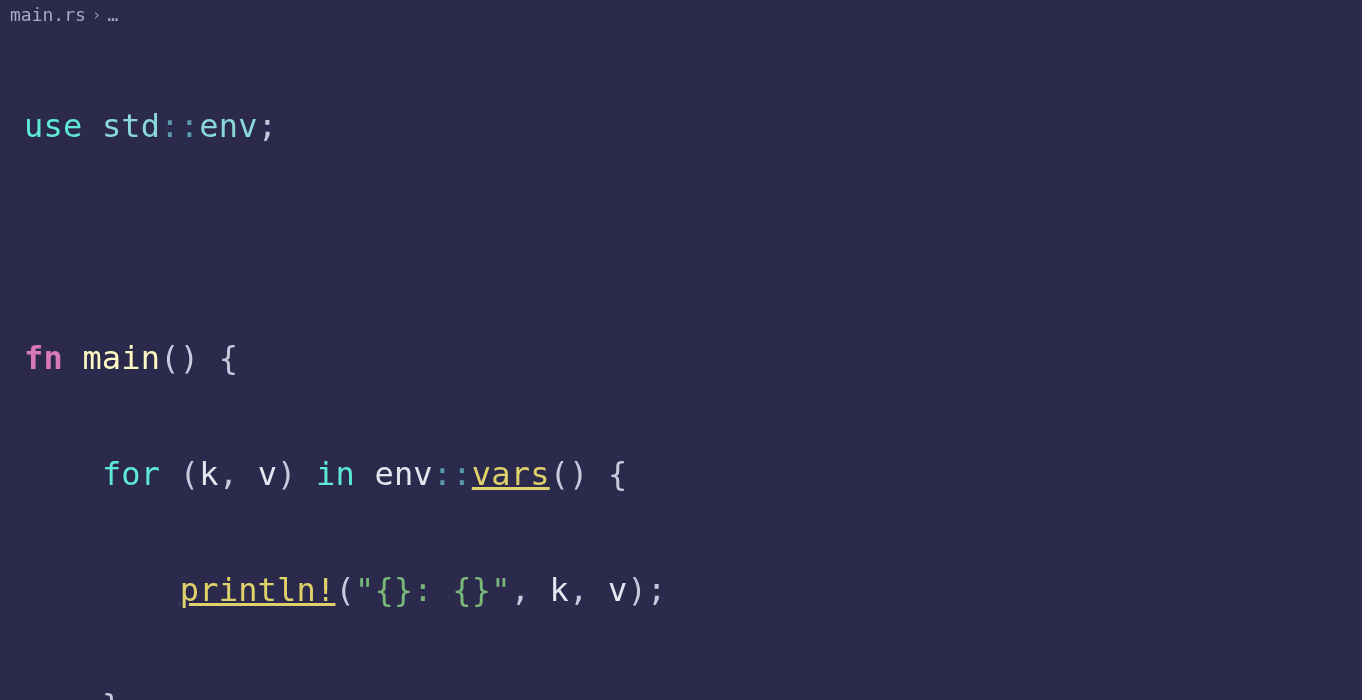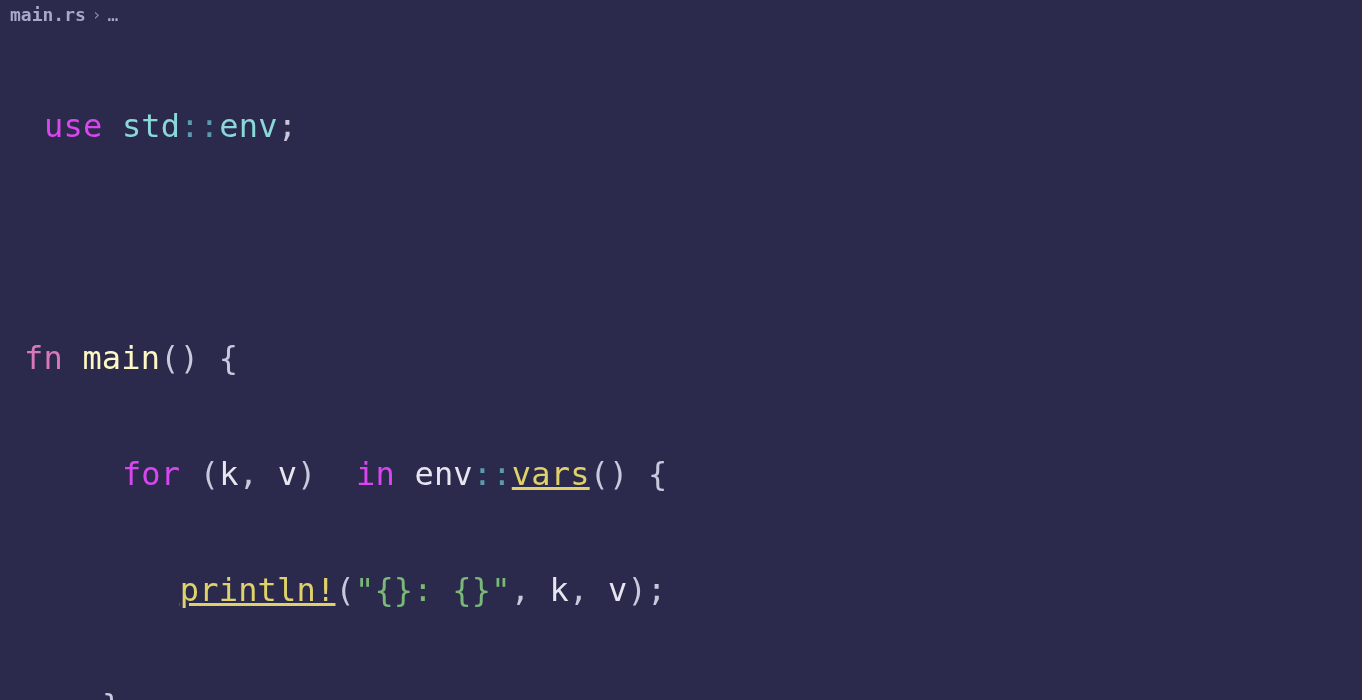--- a/index.html
+++ b/index.html
@@ -17,39 +17,38 @@
   .breadcrumb {
     padding: 4px 10px;
     font-size: 18px;
     color: #8b8aab;
     display: flex;
     align-items: center;
     gap: 6px;
   }
   .breadcrumb .file {
     color: #a9a8c9;
-    font-weight: bold;
   }
   .breadcrumb .chev {
     color: #8b8aab;
     font-size: 16px;
   }
   .breadcrumb .ellipsis {
     color: #a9a8c9;
   }
   .editor {
     padding: 10px 24px 0 24px;
     font-size: 32px;
     line-height: 58px;
     white-space: pre;
     font-weight: 500;
     letter-spacing: 0.2px;
   }
-  .tok-kw-orange { color: #d946ef; margin-left: 20px; }
-  .tok-kw-pink { color: #d978b6; }
+  .tok-kw-orange { color: #5eead4; }
+  .tok-kw-pink { color: #d978b6; font-weight: bold; }
   .tok-ident-cyan { color: #8ad8d8; }
   .tok-ident-white { color: #e6e6f0; }
   .tok-punct { color: #c9c9de; }
   .tok-op-cyan { color: #5b9bb0; }
   .tok-fn-blue { color: #fef9c3; }
   .tok-fn-yellow { color: #e0d26a; text-decoration: underline; }
   .tok-string { color: #7ab87a; }
 </style>
 </head>
 <body>

